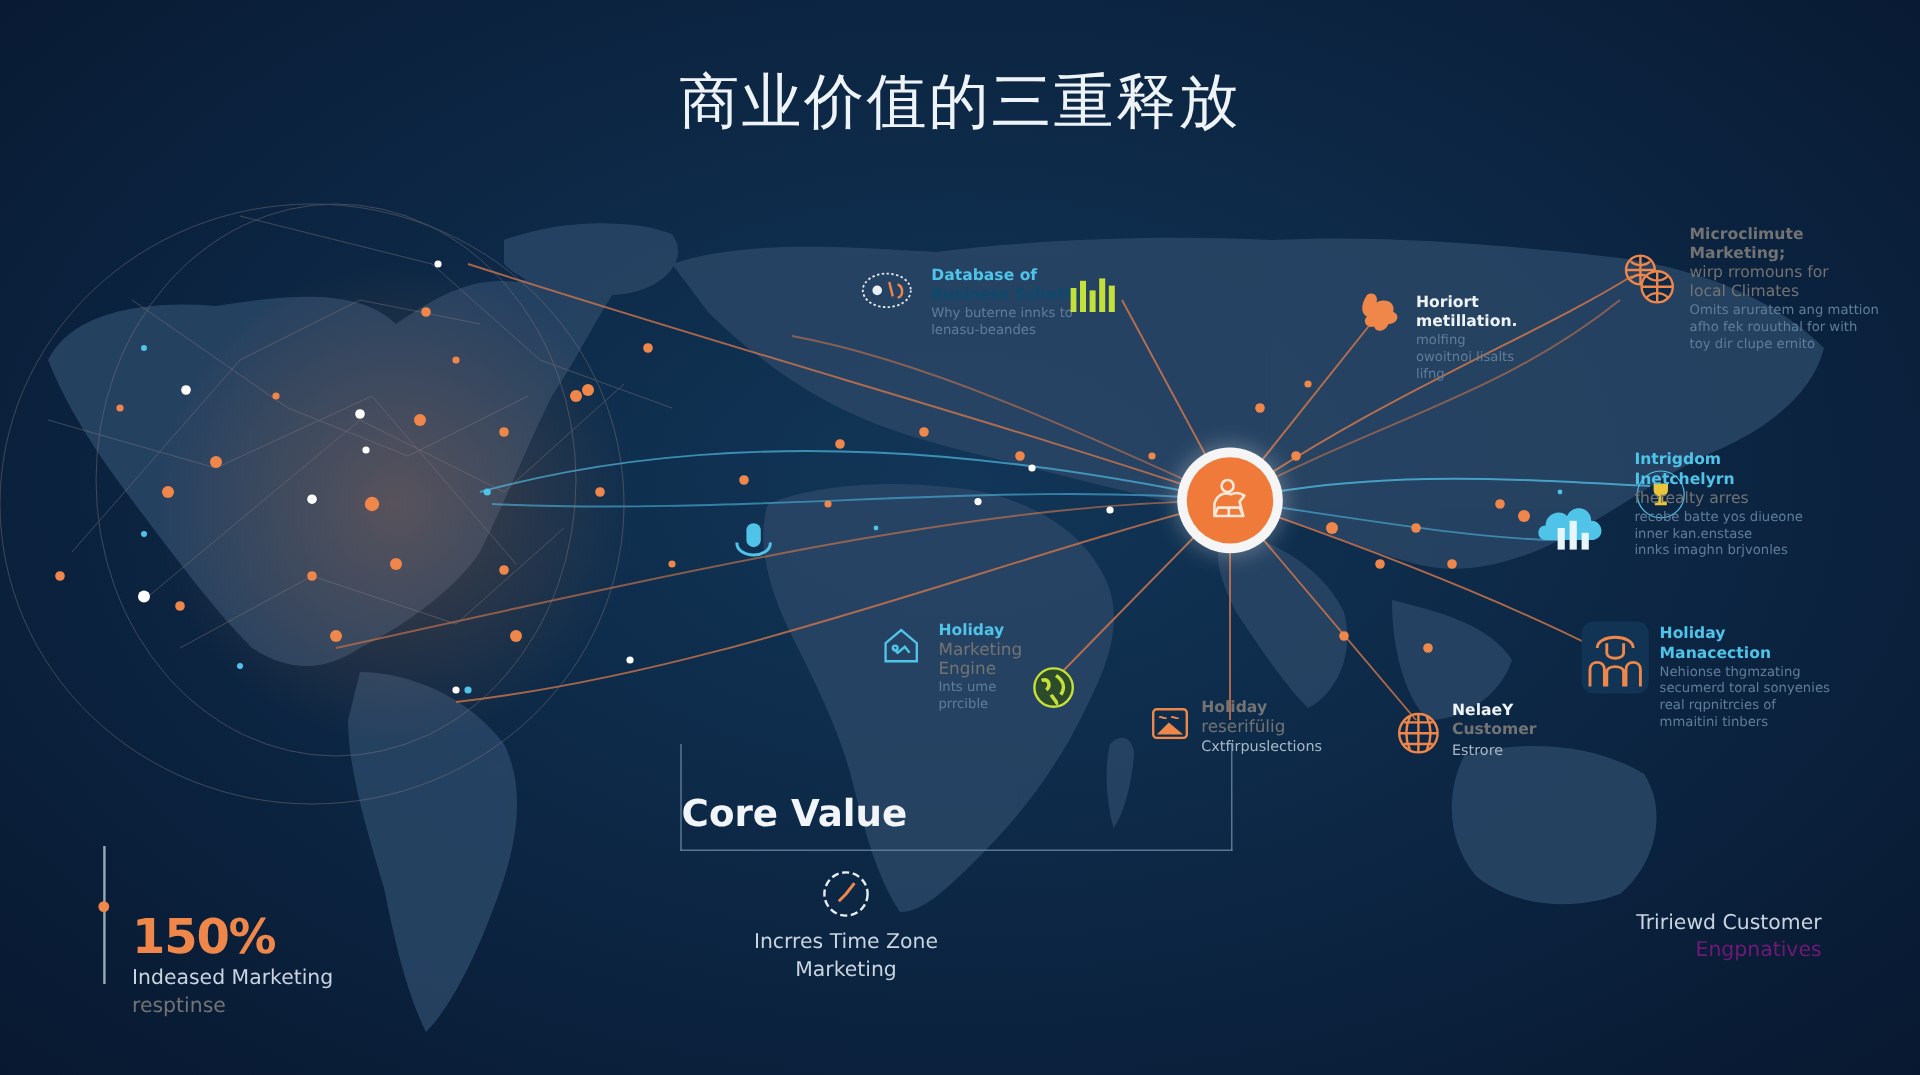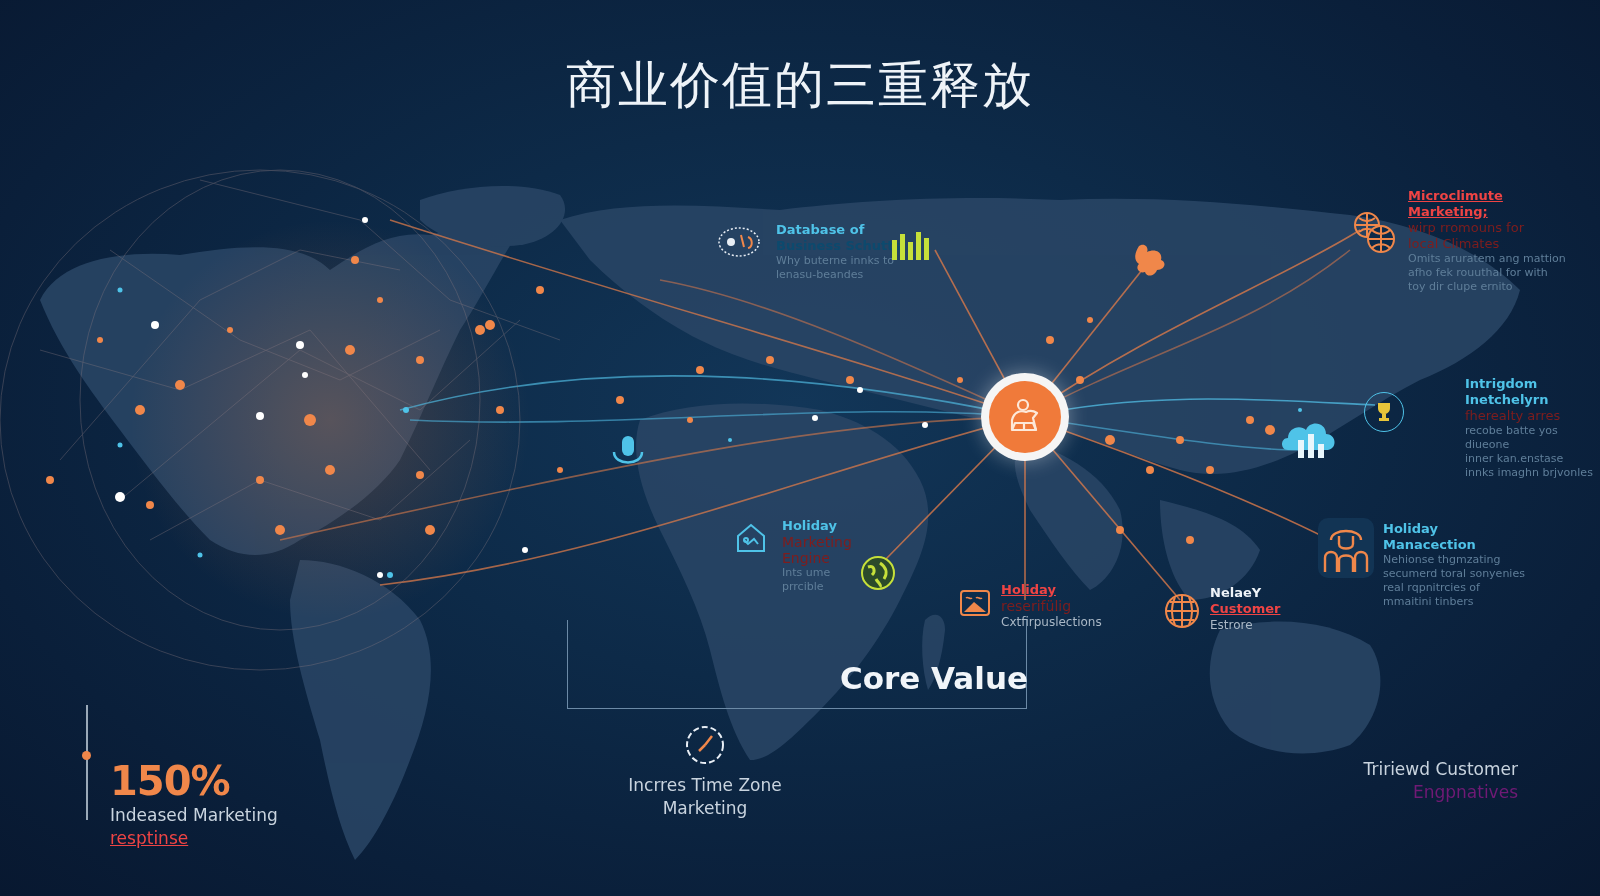--- a/index.html
+++ b/index.html
@@ -12,36 +12,36 @@
     }
     #stage { position: absolute; left: 0; top: 0; width: 1600px; height: 711px; }
     svg.bg { position: absolute; left: 0; top: 0; }
     .title {
       position: absolute; left: 0; top: 52px; width: 1600px; text-align: center;
       font-size: 50px; font-weight: 400; letter-spacing: 2px; color: #eef3f8;
       font-family: "DejaVu Sans", sans-serif;
     }
     .node-label { position: absolute; font-size: 13px; line-height: 16px; }
     .node-label .h { font-weight: 700; }
-    .node-label .b { color: #7f1d1d; }
+    .node-label .b { color: #737373; }
     .node-label .d { color: #5f7e99; font-size: 11px; line-height: 14px; }
     .cyan { color: #4fc3e8; }
-    .orange { color: #ef4444; text-decoration: underline; }
+    .orange { color: #737373; }
     .white { color: #eef3f8; }
     .hub {
       position: absolute; left: 981px; top: 373px; width: 88px; height: 88px; border-radius: 50%;
       background: #f5f5f5; display: flex; align-items: center; justify-content: center;
       box-shadow: 0 0 20px rgba(255,255,255,0.35);
     }
     .hub-inner {
       width: 72px; height: 72px; border-radius: 50%; background: #f07a3a;
       display: flex; align-items: center; justify-content: center;
     }
     .core-title {
-      position: absolute; left: 568px; top: 660px; width: 460px; text-align: right;
+      position: absolute; left: 568px; top: 660px; width: 460px; text-align: left;
       font-size: 31px; font-weight: 700; color: #f1f5f9;
     }
     .core-box {
       position: absolute; left: 567px; top: 620px; width: 460px; height: 89px;
       border-left: 1.5px solid #6c8aa6; border-right: 1.5px solid #6c8aa6; border-bottom: 1.5px solid #6c8aa6;
     }
     .stat { position: absolute; margin-top: 40px; }
     .stat .num { font-size: 40px; font-weight: 700; color: #f0874a; letter-spacing: -1px; }
     .stat .lbl1 { font-size: 17px; color: #c9d4df; line-height: 23px; }
     .stat .lbl2 { font-size: 17px; line-height: 23px; }
@@ -216,20 +216,27 @@
         <rect x="8" y="6" width="5" height="26"></rect>
       <rect x="16" y="14" width="5" height="18"></rect>
         <rect x="24" y="4" width="5" height="28"></rect>
       <rect x="32" y="10" width="5" height="22"></rect>
     </g>
   </svg>
 
   <svg class="icon" style="left:1133px;top:240px" width="38" height="40" viewBox="0 0 38 40">
     <path d="M6 6 C12 2,16 8,14 12 C22 8,30 12,28 20 C34 22,32 30,24 30 C22 36,14 38,12 32 C6 34,2 28,6 24 C0 20,2 12,6 6 Z" fill="#f0874a"></path>
   </svg>
+  <div class="node-label" style="left:1180px;top:245px">
+    <div class="h white">Horiort</div>
+    <div class="h white">metillation.</div>
+    <div class="d">molfing</div>
+    <div class="d">owoitnoi lisalts</div>
+    <div class="d">lifng</div>
+  </div>
 
   <svg class="icon" style="left:1352px;top:210px" width="46" height="46" viewBox="0 0 46 46">
     <g fill="none" stroke="#f0874a" stroke-width="2">
       <circle cx="15" cy="15" r="12"></circle>
         <path d="M3 15 H27 M15 3 V27 M7 8 C12 12,18 12,23 8 M7 22 C12 18,18 18,23 22"></path>
       <circle cx="29" cy="29" r="13" fill="#0d2a48"></circle>
         <path d="M16 29 H42 M29 16 V42 M20 20 C25 25,33 25,38 20 M20 38 C25 33,33 33,38 38"></path>
     </g>
   </svg>
   <div class="node-label" style="left:1408px;top:188px">
@@ -246,21 +253,21 @@
     <path d="M10 40 C2 40,2 28,10 28 C10 18,22 14,28 20 C32 10,48 12,48 24 C58 24,60 38,50 40 Z" fill="#4fc3e8"></path>
     <rect x="20" y="30" width="6" height="18" fill="#e8f6fc"></rect>
       <rect x="30" y="24" width="6" height="24" fill="#e8f6fc"></rect>
     <rect x="40" y="34" width="6" height="14" fill="#e8f6fc"></rect>
   </svg>
   <div class="icon" style="left:1364px;top:392px;width:40px;height:40px;border:1.5px solid #4fc3e8;border-radius:50%;display:flex;align-items:center;justify-content:center">
     <svg width="24" height="24" viewBox="0 0 24 24">
       <path d="M6 3 H18 V8 C18 12,15 14,12 14 C9 14,6 12,6 8 Z M10 14 H14 V18 H17 V21 H7 V18 H10 Z" fill="#e8c53a"></path>
     </svg>
   </div>
-  <div class="node-label" style="left:1465px;top:376px">
+  <div class="node-label" style="left:1362px;top:376px">
     <div class="h cyan">Intrigdom</div>
     <div class="h cyan">Inetchelyrn</div>
     <div class="b">fherealty arres</div>
     <div class="d">recobe batte yos diueone</div>
     <div class="d">inner kan.enstase</div>
     <div class="d">innks imaghn brjvonles</div>
   </div>
 
   <div class="icon" style="left:1318px;top:518px;width:56px;height:60px;background:#123454;border-radius:10px;display:flex;align-items:center;justify-content:center">
     <svg width="50" height="52" viewBox="0 0 50 52">

